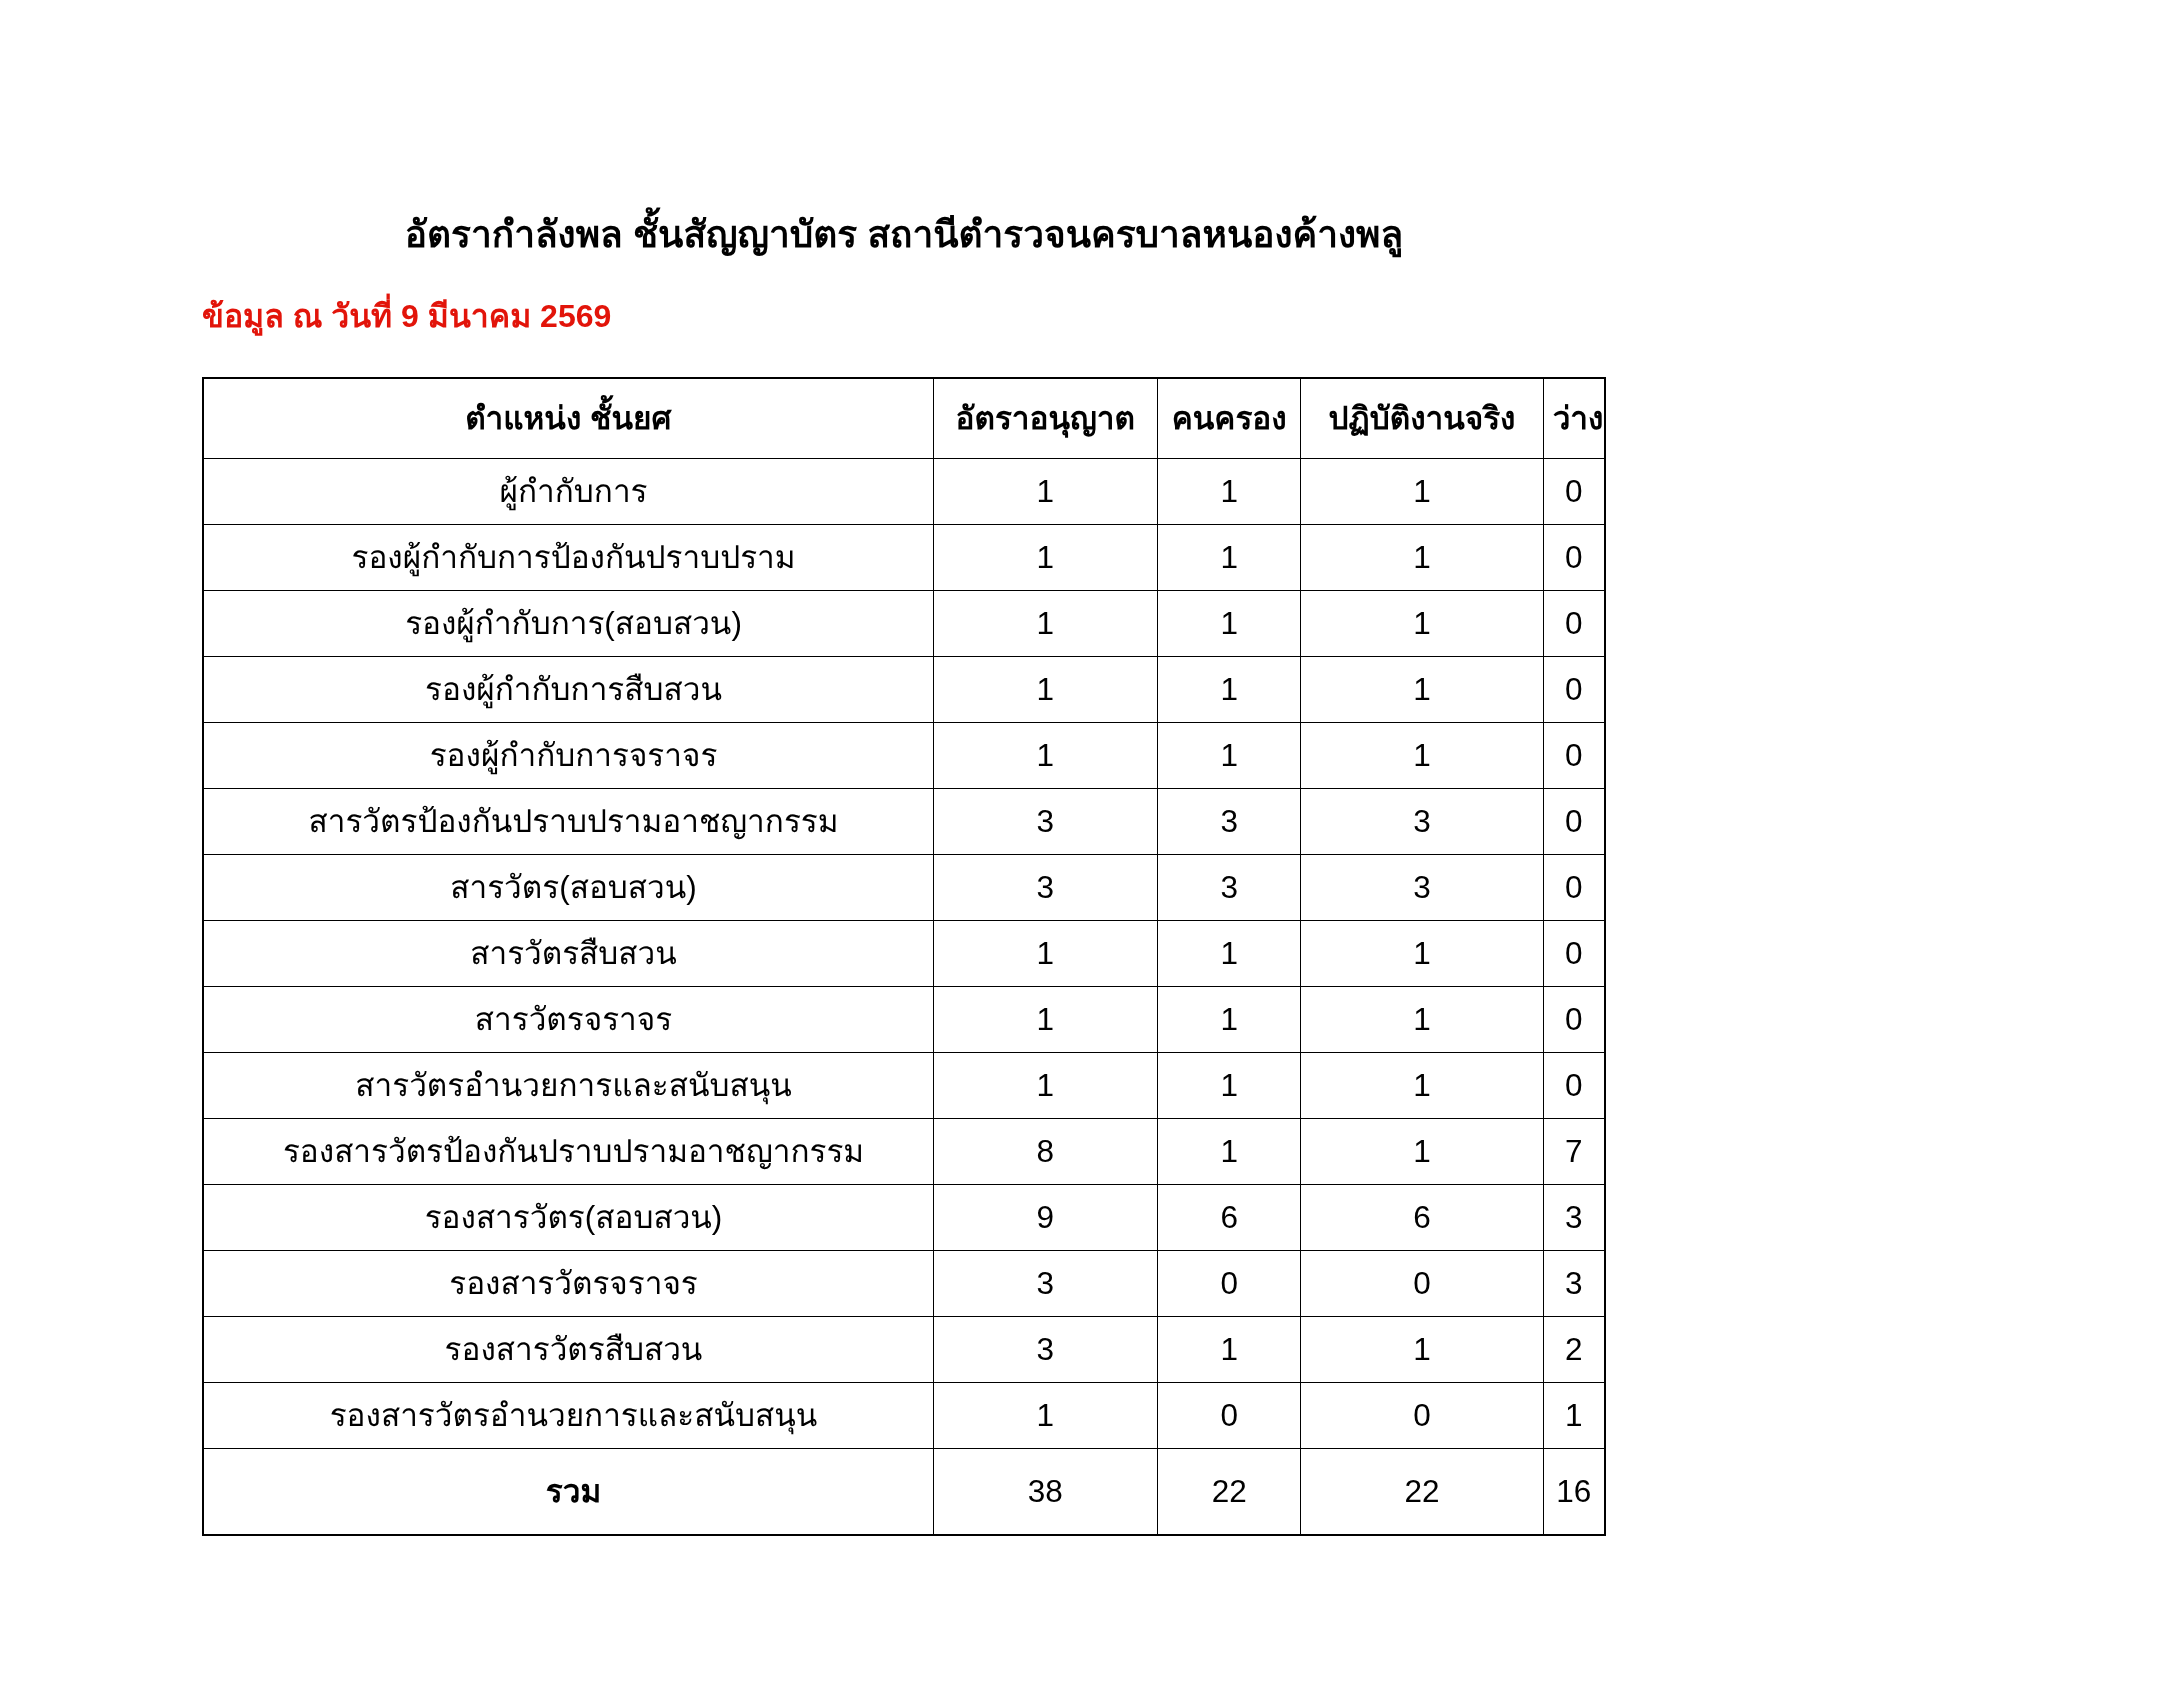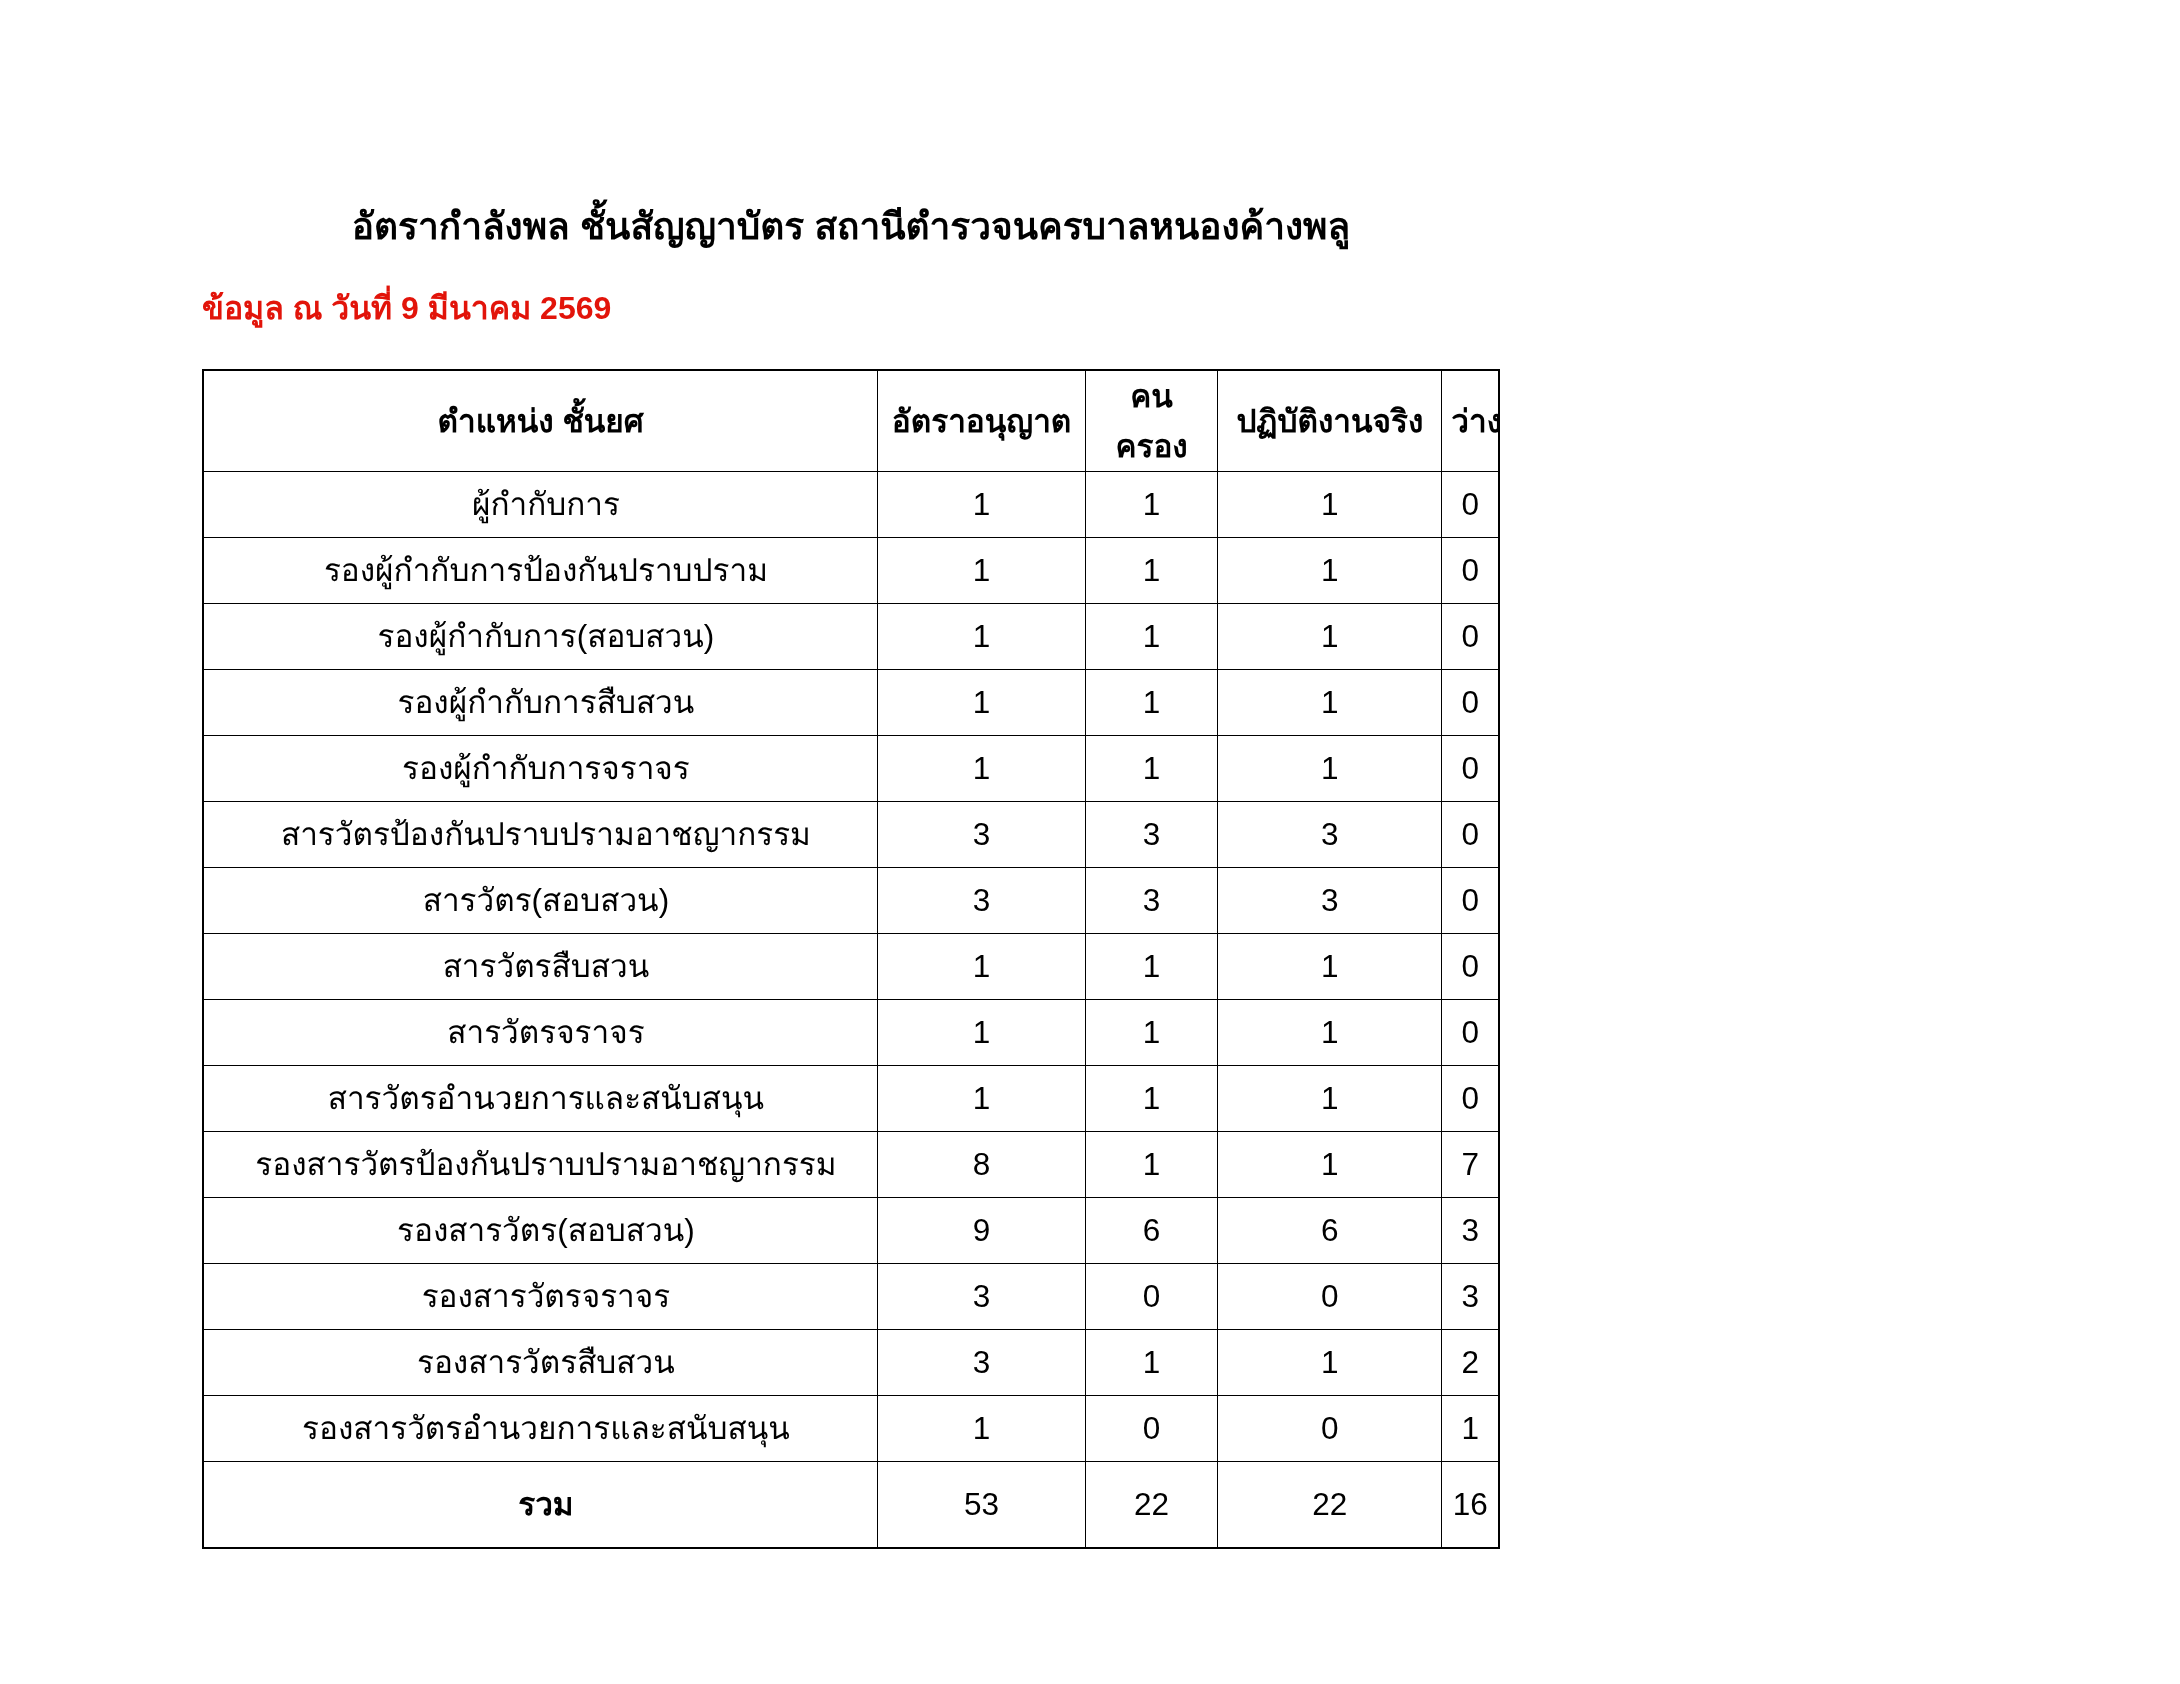--- a/index.html
+++ b/index.html
@@ -12,22 +12,22 @@
     width: 2181px;
     height: 1685px;
     background: #ffffff;
     font-family: "Liberation Sans", sans-serif;
     color: #000000;
     overflow: hidden;
   }
   .content {
     position: absolute;
     left: 202px;
-    top: 8px;
-    width: 1298px;
+    top: 16px;
+    width: 1404px;
   }
   .doc-title {
     margin: 0;
     padding-top: 194px;
     text-align: center;
     font-size: 37px;
     font-weight: bold;
     line-height: 1.35;
     color: #000000;
   }
@@ -209,21 +209,21 @@
             <td class="pos">รองสารวัตรอำนวยการและสนับสนุน</td>
             <td class="num">1</td>
             <td class="num">0</td>
             <td class="num">0</td>
             <td class="num">1</td>
           </tr>
         </tbody>
       <tfoot>
         <tr>
           <td class="pos">รวม</td>
-          <td class="num">53</td>
+          <td class="num">38</td>
           <td class="num">22</td>
           <td class="num">22</td>
           <td class="num">16</td>
         </tr>
       </tfoot>
     </table>
 
   </div>
 </div>
 

